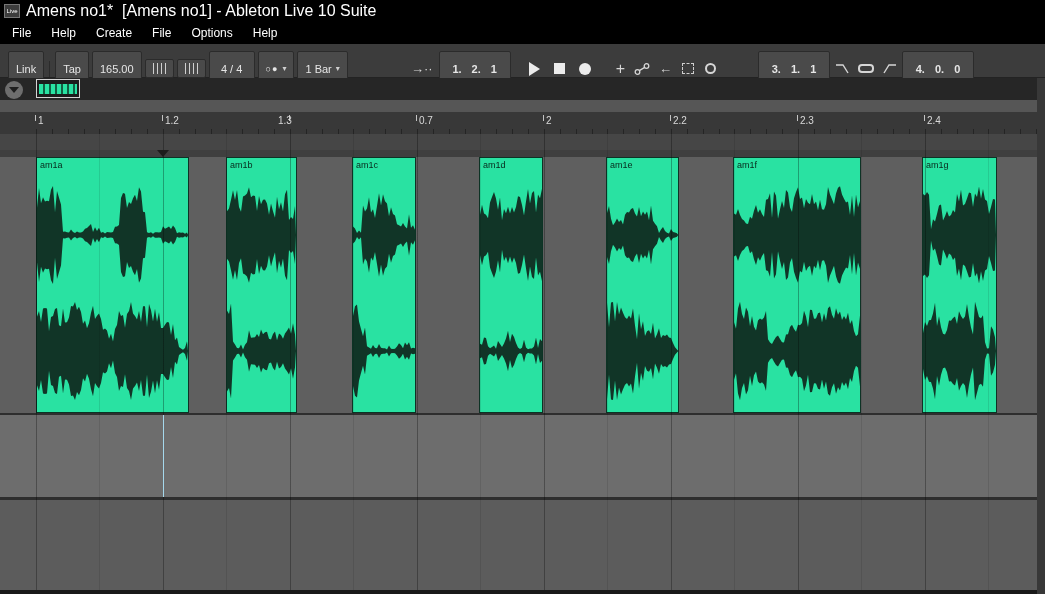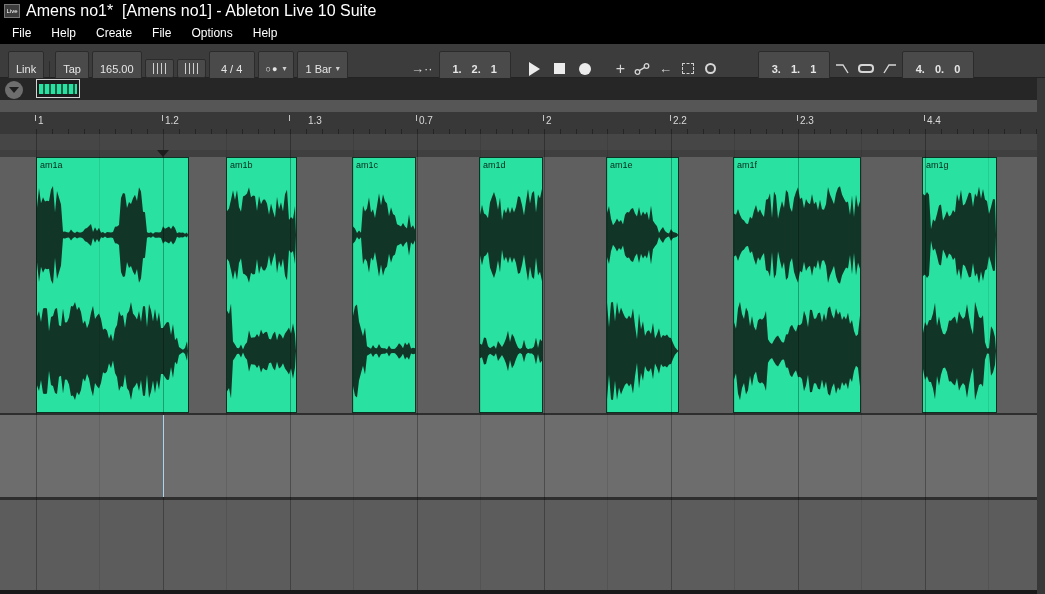--- a/index.html
+++ b/index.html
@@ -185,31 +185,31 @@
     <div class="scroll-btn">
       <span class="scroll-tri"></span>
     </div>
 
     <div class="ruler" id="ruler">
         <div class="tickmark" style="left: 35px;"></div>
         <span class="ticklabel" style="left: 38px;">1</span>
         <div class="tickmark" style="left: 162px;"></div>
         <span class="ticklabel" style="left: 165px;">1.2</span>
         <div class="tickmark" style="left: 289px;"></div>
-        <span class="ticklabel" style="left: 308px;">1.3</span>
+        <span class="ticklabel" style="left: 278px;">1.3</span>
         <div class="tickmark" style="left: 416px;"></div>
         <span class="ticklabel" style="left: 419px;">0.7</span>
         <div class="tickmark" style="left: 543px;"></div>
         <span class="ticklabel" style="left: 546px;">2</span>
         <div class="tickmark" style="left: 670px;"></div>
         <span class="ticklabel" style="left: 673px;">2.2</span>
         <div class="tickmark" style="left: 797px;"></div>
         <span class="ticklabel" style="left: 800px;">2.3</span>
         <div class="tickmark" style="left: 924px;"></div>
-        <span class="ticklabel" style="left: 927px;">4.4</span>
+        <span class="ticklabel" style="left: 927px;">2.4</span>
       </div>
     <div class="scrub"></div>
     <div class="divider-a"></div>
 
     <div class="lane clips-lane" id="clipLane">
         <div class="clip" style="left: 36px; width: 153px; background: rgb(41, 226, 162);">
           <div class="clip-name">am1a</div>
           <svg width="151" height="241">
             <rect x="0" y="63.5" width="151" height="1" fill="#113527"></rect>
             <path d="M0 64 L0 36.7 L2 16.9 L4 32.2 L6 26.2 L8 30.5 L10 29.7 L12 30.2 L14 18.8 L16 15.1 L18 41.3 L20 19.9 L22 26.8 L24 33.6 L26 60.7 L28 60.4 L30 61.3 L32 61.5 L34 58.5 L36 60.9 L38 62.0 L40 60.6 L42 61.6 L44 61.5 L46 60.6 L48 57.8 L50 57.1 L52 55.0 L54 53.0 L56 61.1 L58 56.3 L60 59.9 L62 56.7 L64 61.7 L66 61.0 L68 62.6 L70 61.1 L72 61.2 L74 61.4 L76 61.1 L78 55.8 L80 55.4 L82 54.0 L84 27.1 L86 21.9 L88 22.7 L90 37.0 L92 30.9 L94 33.0 L96 27.3 L98 23.7 L100 29.9 L102 16.3 L104 20.5 L106 40.8 L108 41.2 L110 61.2 L112 62.0 L114 61.3 L116 62.7 L118 61.3 L120 61.3 L122 61.5 L124 61.1 L126 55.3 L128 57.8 L130 56.7 L132 55.5 L134 58.0 L136 54.5 L138 57.0 L140 62.3 L142 61.2 L144 61.7 L146 61.5 L148 62.7 L150 61.6 L151 64 L150 66.4 L148 65.3 L146 66.5 L144 66.3 L142 66.8 L140 65.7 L138 71.0 L136 73.5 L134 70.0 L132 72.5 L130 71.3 L128 70.2 L126 72.7 L124 66.9 L122 66.5 L120 66.7 L118 66.7 L116 65.3 L114 66.7 L112 66.0 L110 66.8 L108 86.8 L106 87.2 L104 107.5 L102 111.7 L100 98.1 L98 104.3 L96 100.7 L94 95.0 L92 97.1 L90 91.0 L88 105.3 L86 106.1 L84 100.9 L82 74.0 L80 72.6 L78 72.2 L76 66.9 L74 66.6 L72 66.8 L70 66.9 L68 65.4 L66 67.0 L64 66.3 L62 71.3 L60 68.1 L58 71.7 L56 66.9 L54 75.0 L52 73.0 L50 70.9 L48 70.2 L46 67.4 L44 66.5 L42 66.4 L40 67.4 L38 66.0 L36 67.1 L34 69.5 L32 66.5 L30 66.7 L28 67.6 L26 67.3 L24 94.4 L22 101.2 L20 108.1 L18 86.7 L16 112.9 L14 109.2 L12 97.8 L10 98.3 L8 97.5 L6 101.8 L4 95.8 L2 111.1 L0 91.3 Z" fill="#113527"></path>

